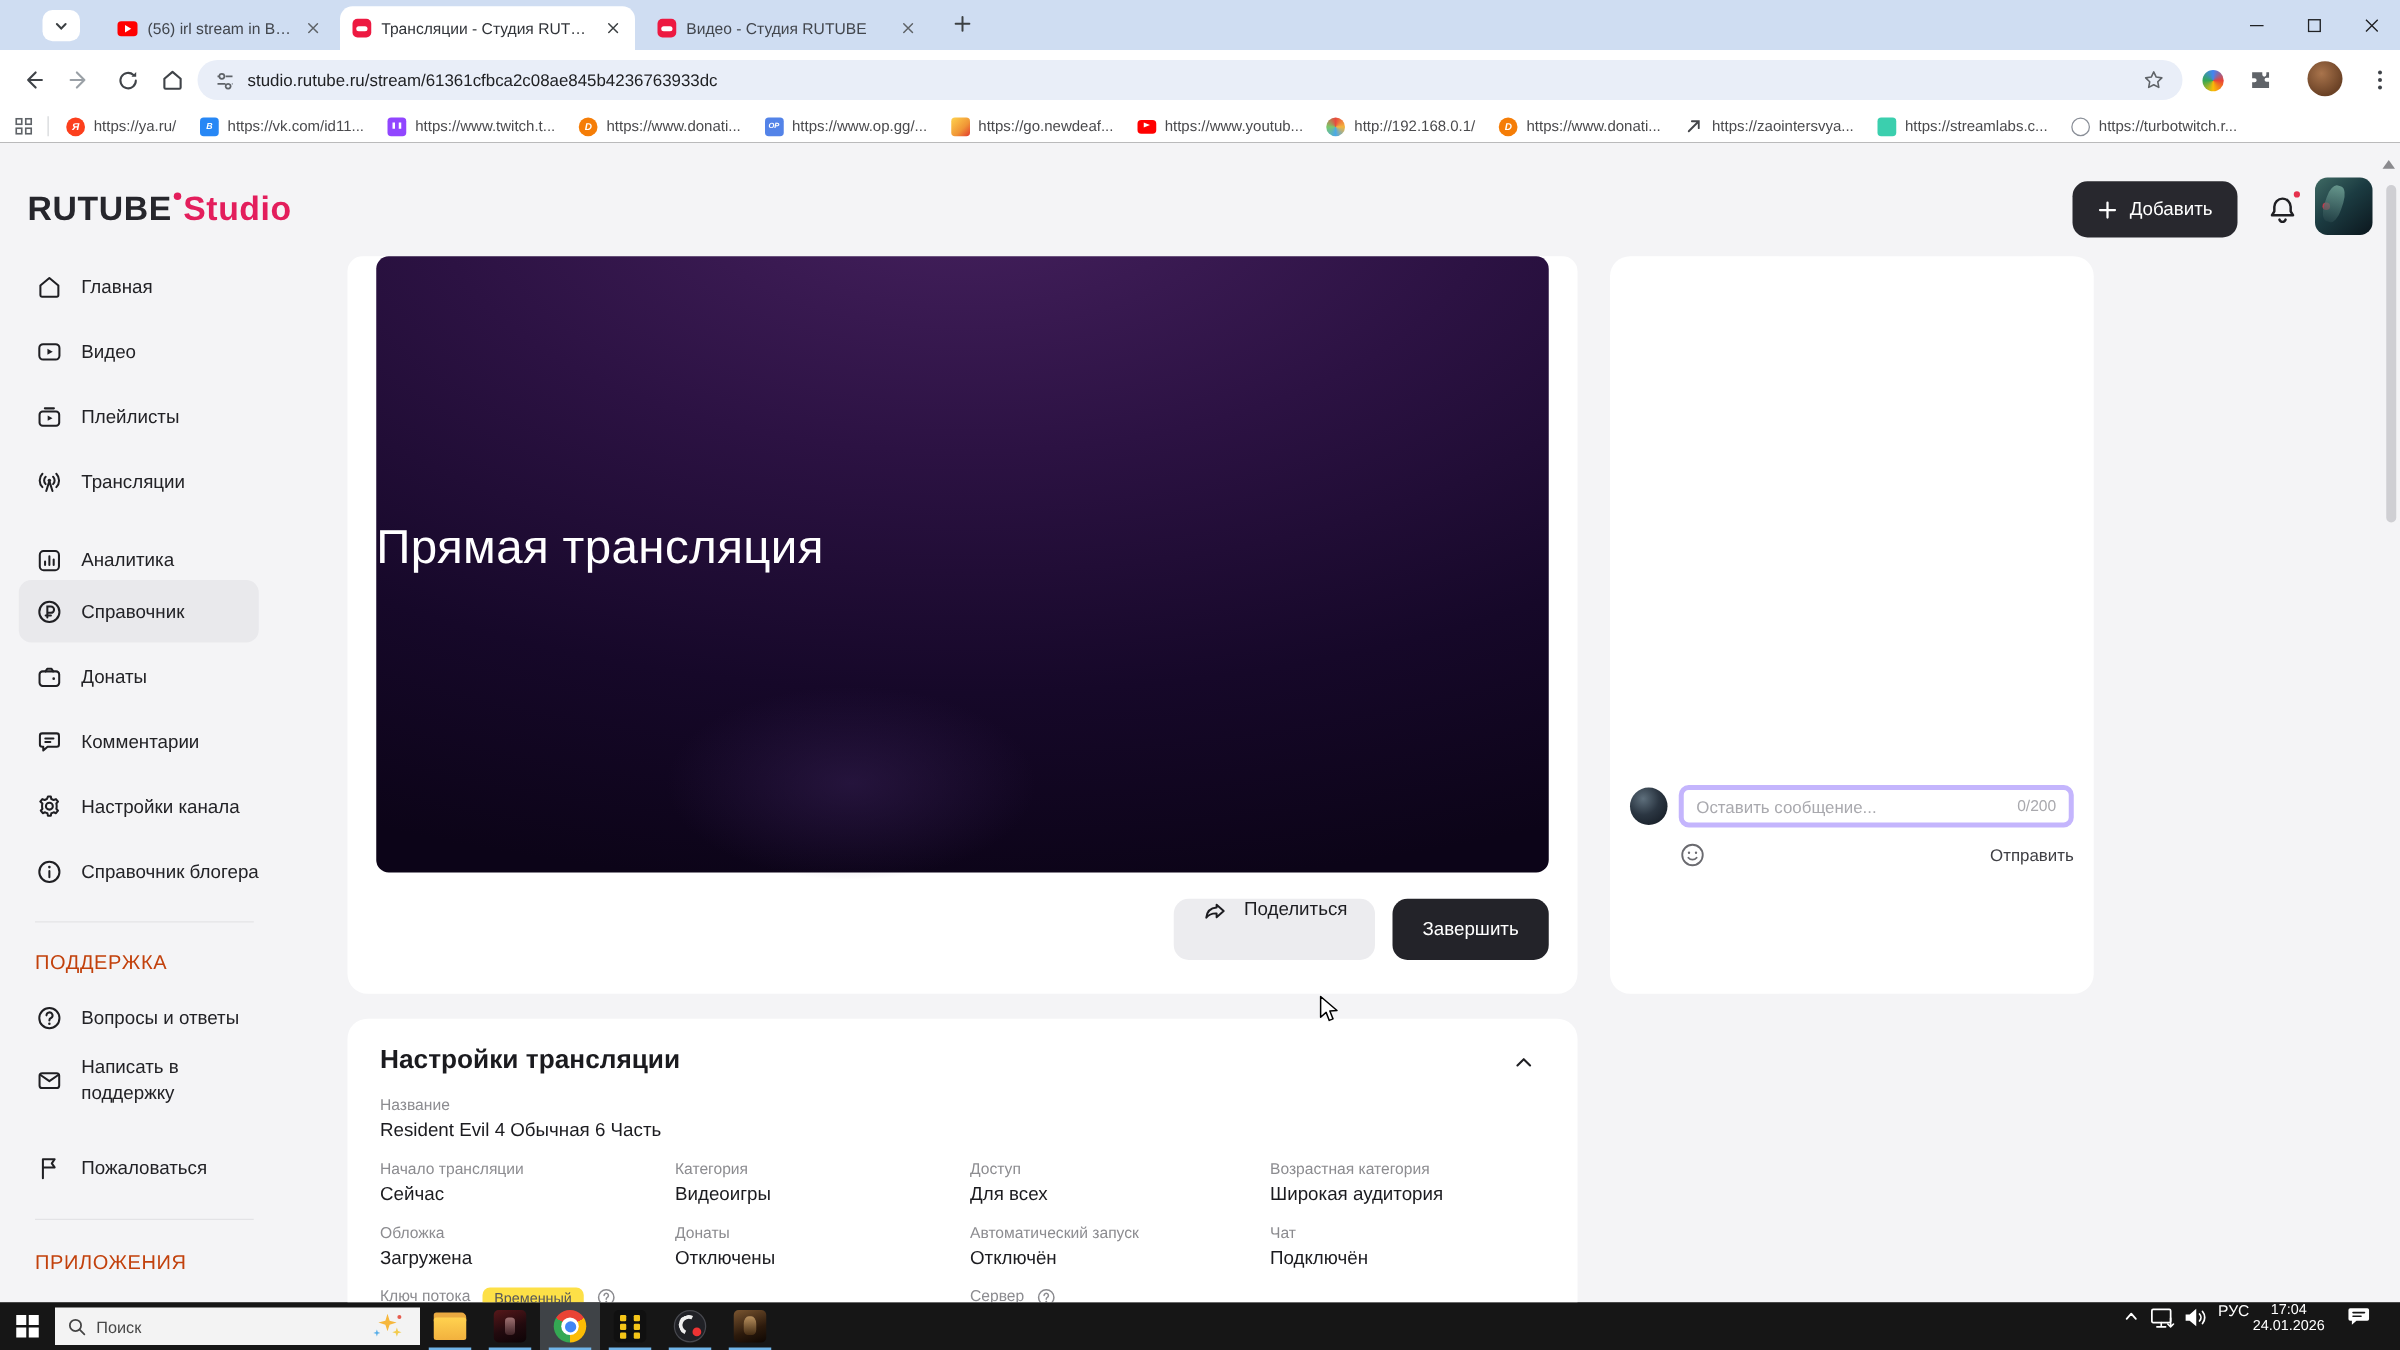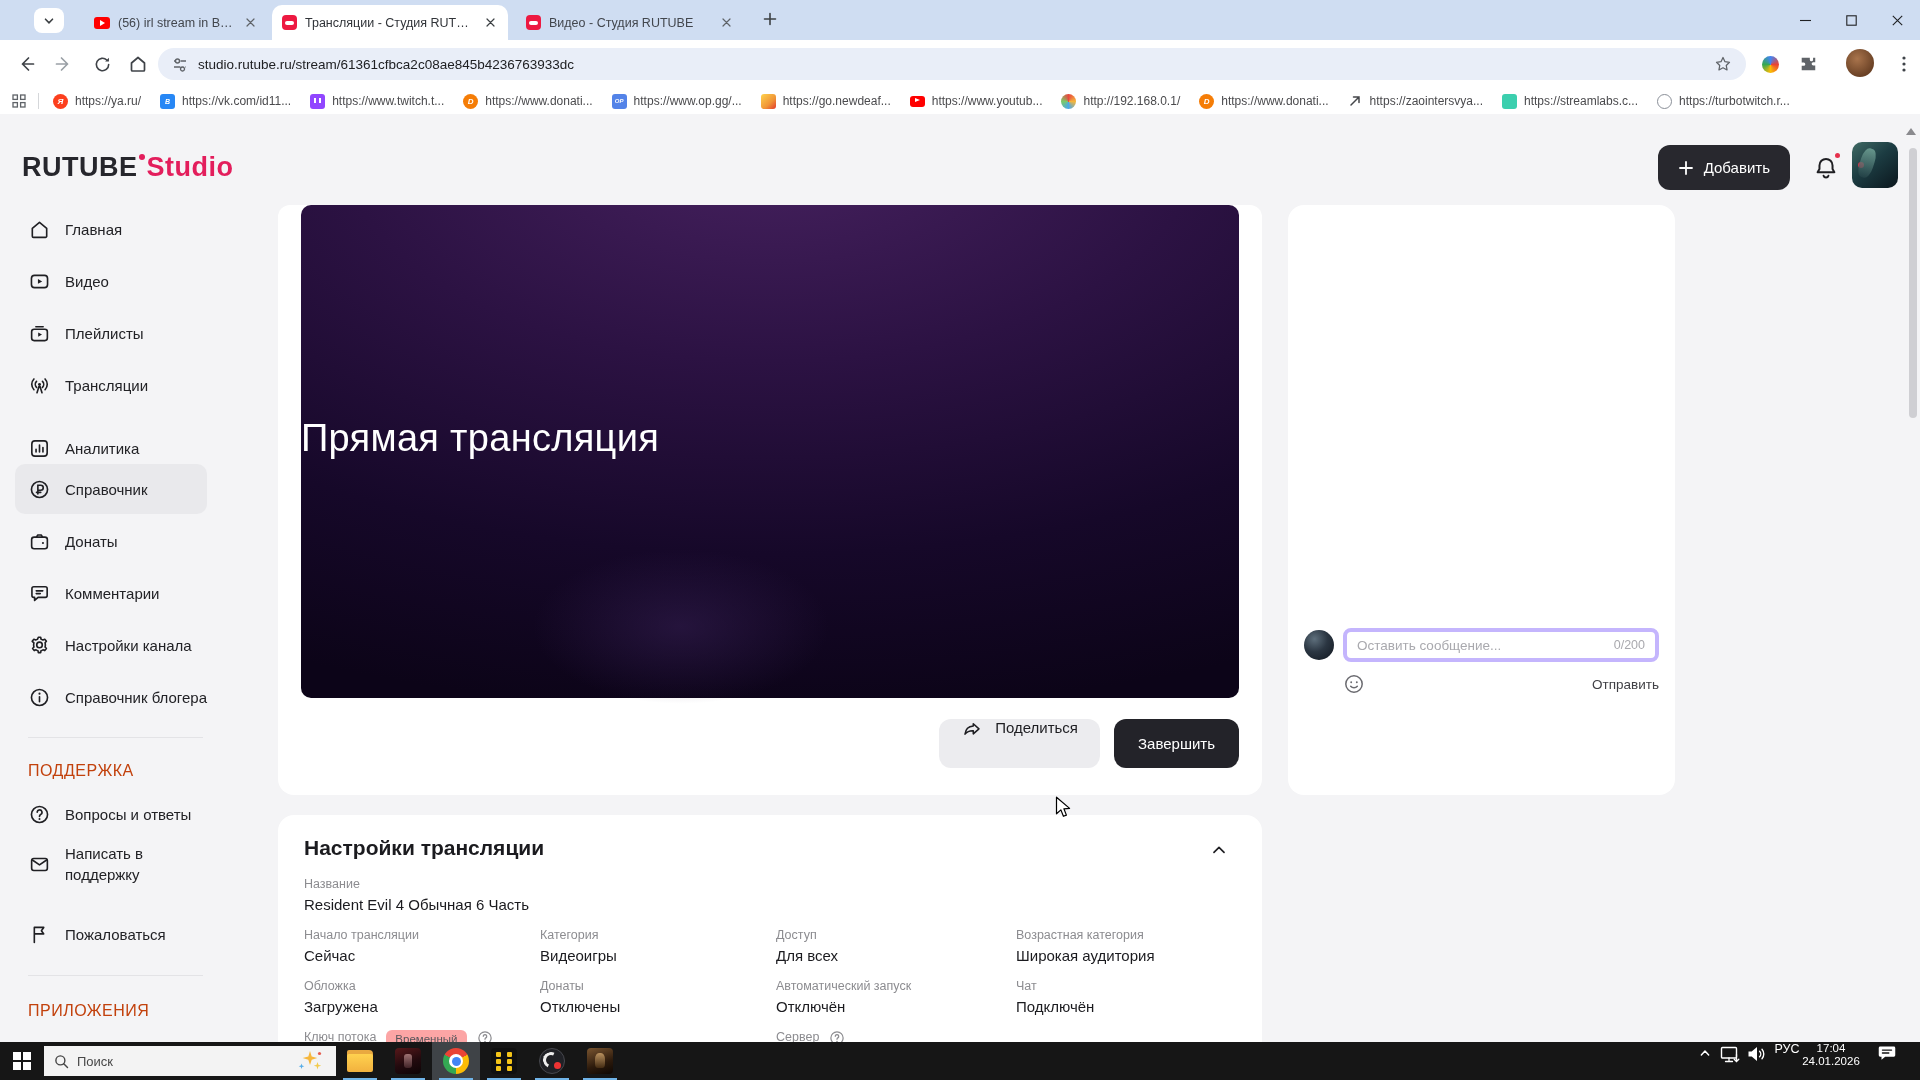--- a/index.html
+++ b/index.html
@@ -72,21 +72,21 @@
   .btn-finish{height:49px;border-radius:12px;background:#232329;border:none;color:#fff;padding:0 24px;font-size:15px;font-family:inherit}
 
   
   .set-title{position:absolute;left:26px;top:21px;font-size:21px;font-weight:700;color:#1b1b1f}
   .collapse{position:absolute;right:32px;top:24px;width:22px;height:22px}
   .fgrid{position:absolute;left:26px;top:62px;right:26px;display:grid;grid-template-columns:236px 236px 240px 1fr;row-gap:15px}
   .fname{grid-column:1/5}
   .flabel{font-size:12.5px;color:#8c8c90;margin-bottom:5px}
   .fvalue{font-size:15px;color:#1b1b1f}
   .keyrow{display:flex;align-items:flex-start;gap:10px}
-  .badge{background:#fca5a5;border-radius:6px;padding:3px 9px;font-size:11.5px;color:#55555a}
+  .badge{background:#fde047;border-radius:6px;padding:3px 9px;font-size:11.5px;color:#55555a}
   .qmark{width:16px;height:16px;flex:0 0 auto}
 
   
   .chat-inrow{position:absolute;left:16px;top:423px;display:flex;align-items:center;gap:9px;width:355px}
   .chat-avatar{width:30px;height:30px;border-radius:50%;background:radial-gradient(circle at 35% 30%,#5e6f7c 0%,#2b3642 45%,#10161e 100%);flex:0 0 auto}
   .chat-input-wrap{flex:1;height:34px;border:4px solid #c4b5fd;border-radius:8px;display:flex;align-items:center;padding:0 10px;background:#fff}
   .chat-input-wrap input{border:none;outline:none;flex:1;font-size:13.5px;font-family:inherit;color:#222;background:transparent}
   .chat-input-wrap input::placeholder{color:#a9a9ae}
   .chat-counter{font-size:12.5px;color:#a9a9ae}
   .chat-sendrow{position:absolute;left:55px;right:16px;top:468px;display:flex;align-items:center;justify-content:space-between}

